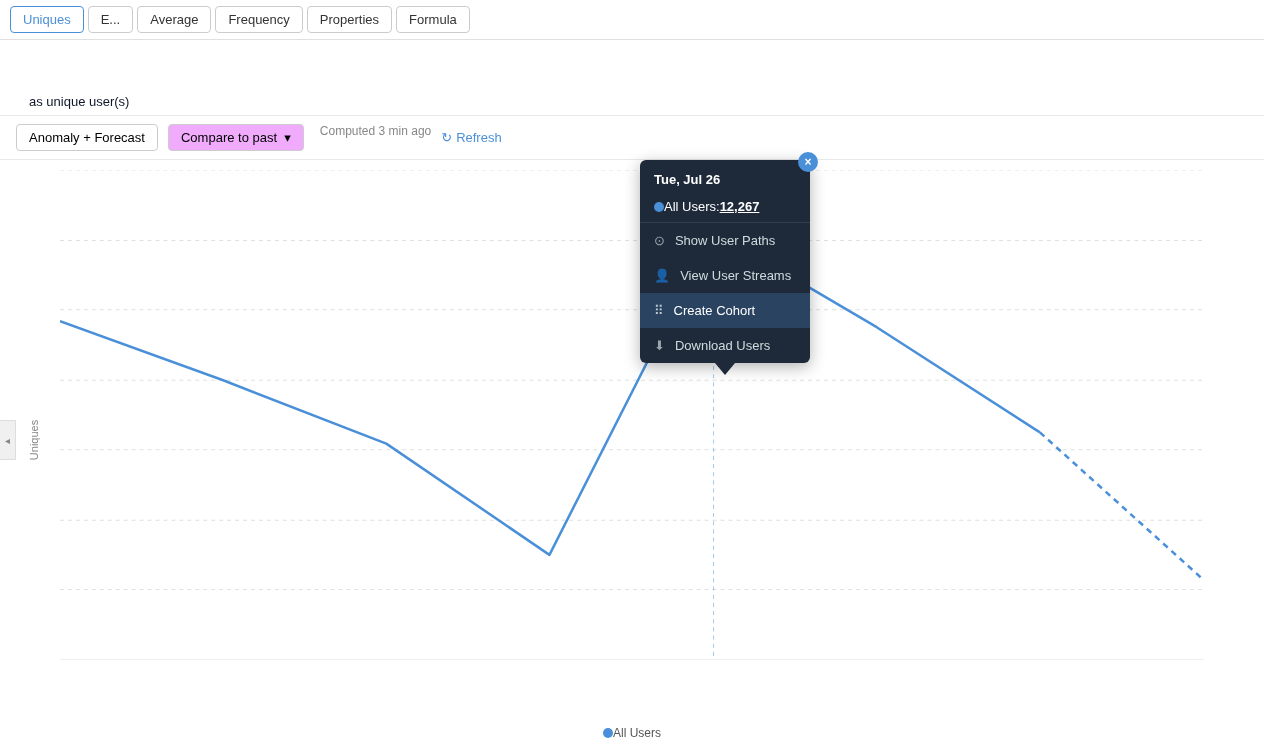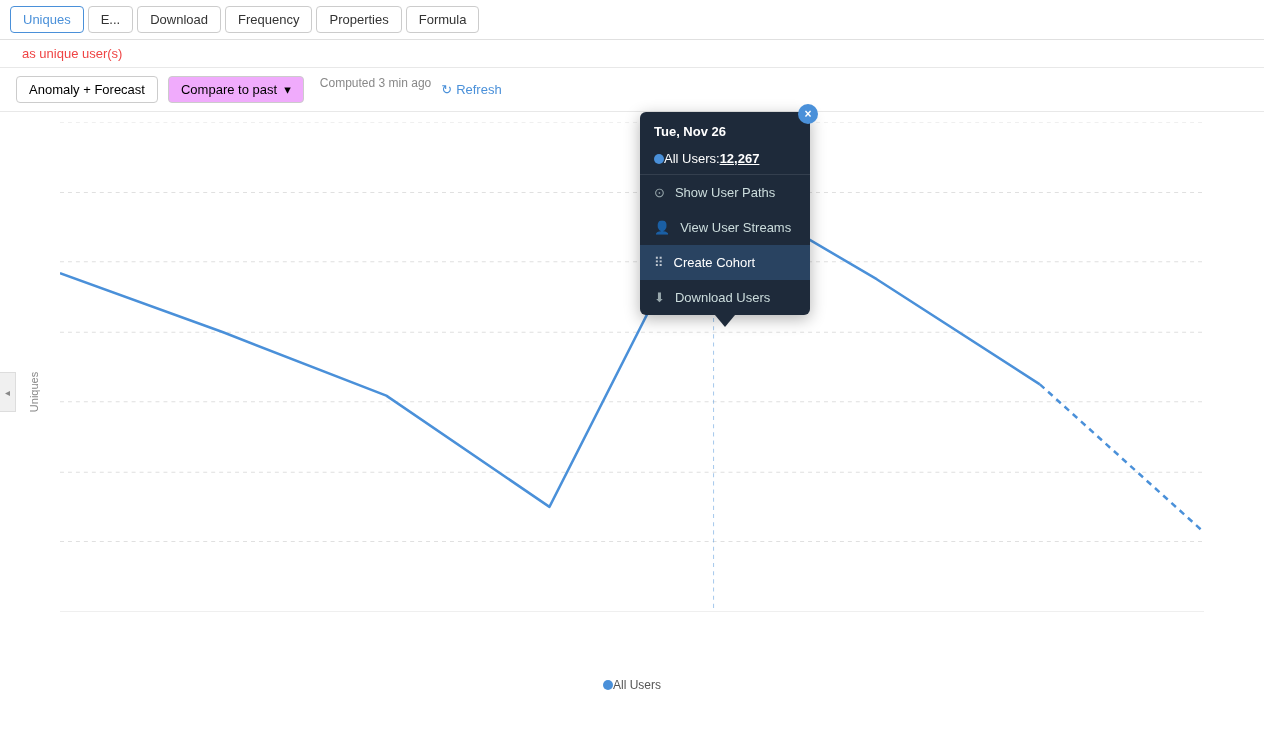--- a/index.html
+++ b/index.html
@@ -21,24 +21,25 @@
       font-size: 13px;
       color: #333;
     }
     .tab-btn.active {
       background: #fff;
       border-color: #4a90d9;
       color: #4a90d9;
     }
 
     .subtitle-bar {
-      padding: 6px 22px;
-      font-size: 13px;
-      color: #ef4444;
+      padding: 6px 29px;
+      font-size: 13px;
+      color: #0f172a;
       border-bottom: 1px solid #e8e8e8;
+      margin-top: 48px;
     }
 
     .toolbar {
       display: flex;
       padding: 8px 16px;
       gap: 10px;
       border-bottom: 1px solid #e8e8e8;
     }
     .anomaly-btn {
       padding: 5px 12px;
@@ -218,21 +219,21 @@
       color: #888;
       z-index: 10;
     }
   </style>
 </head>
 <body>
 
 <div class="top-tabs">
   <button class="tab-btn active">Uniques</button>
   <button class="tab-btn">E...</button>
-  <button class="tab-btn">Download</button>
+  <button class="tab-btn">Average</button>
   <button class="tab-btn">Frequency</button>
   <button class="tab-btn">Properties</button>
   <button class="tab-btn">Formula</button>
 </div>
 
 <div class="subtitle-bar">
   <span>as unique user(s)</span>
 </div>
 
 <div class="toolbar">
@@ -286,21 +287,21 @@
       <text x="492" y="510" text-anchor="middle" font-size="20" fill="#888">Jul 25</text>
       <text x="657" y="510" text-anchor="middle" font-size="20" fill="#888">Jul 26</text>
       <text x="821" y="510" text-anchor="middle" font-size="20" fill="#888">Jul 27</text>
       <text x="985" y="510" text-anchor="middle" font-size="20" fill="#888">Jul 28</text>
       <text x="1149" y="510" text-anchor="middle" font-size="20" fill="#888">Jul 29</text>
     </svg>
   </div>
 
   <div class="tooltip-popup">
     <div class="tooltip-close">×</div>
-    <div class="tooltip-header">Tue, Nov 26</div>
+    <div class="tooltip-header">Tue, Jul 26</div>
     <div class="tooltip-row">
       <span class="tooltip-dot"></span>
       <span>All Users:</span>
       <span class="tooltip-value">12,267</span>
     </div>
     <div class="tooltip-divider"></div>
     <div class="tooltip-menu-item">
       <span class="icon-sym">⊙</span>
       <span>Show User Paths</span>
     </div>

